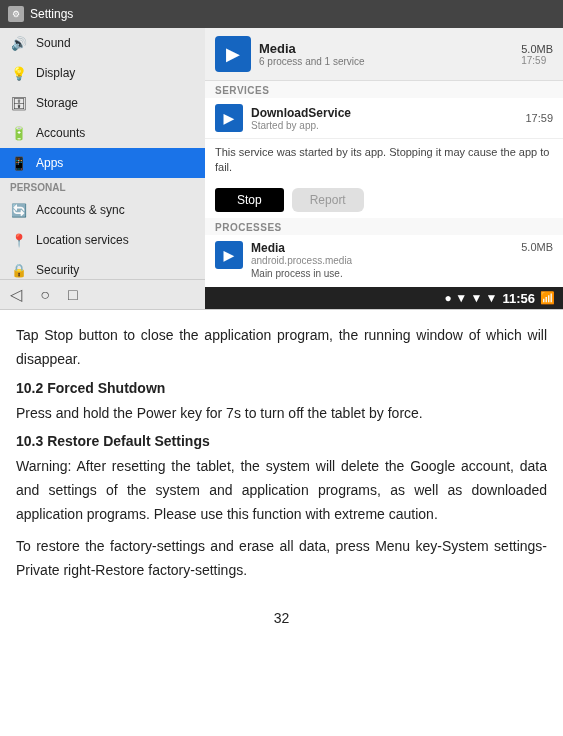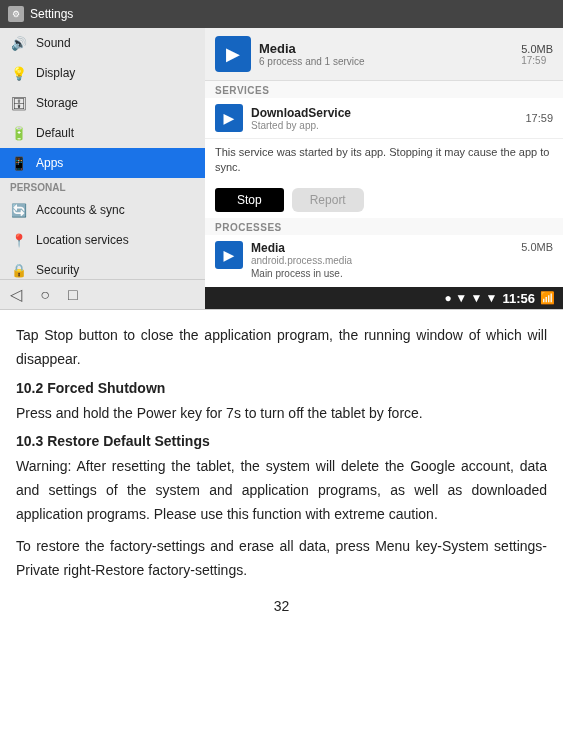--- a/index.html
+++ b/index.html
@@ -293,21 +293,21 @@
       font-size: 14px;
       font-weight: bold;
       color: #222;
       margin-bottom: 6px;
       margin-top: 4px;
     }
     .page-number {
       text-align: center;
       font-size: 14px;
       color: #222;
-      margin-top: 16px;
+      margin-top: 28px;
       padding-bottom: 10px;
     }
   </style>
 </head>
 <body>
 
 <div class="screenshot">
 
   <div class="title-bar">
     <span class="title-bar-icon">⚙</span>
@@ -325,21 +325,21 @@
       <div class="sidebar-item">
         <span class="sidebar-item-icon">💡</span>
         <span class="sidebar-item-label">Display</span>
       </div>
       <div class="sidebar-item">
         <span class="sidebar-item-icon">🗄</span>
         <span class="sidebar-item-label">Storage</span>
       </div>
       <div class="sidebar-item">
         <span class="sidebar-item-icon">🔋</span>
-        <span class="sidebar-item-label">Default</span>
+        <span class="sidebar-item-label">Accounts</span>
       </div>
       <div class="sidebar-item active">
         <span class="sidebar-item-icon">📱</span>
         <span class="sidebar-item-label">Apps</span>
       </div>
 
       <div class="sidebar-section-label">PERSONAL</div>
       <div class="sidebar-item">
         <span class="sidebar-item-icon">🔄</span>
         <span class="sidebar-item-label">Accounts &amp; sync</span>
@@ -377,21 +377,21 @@
 
       <div class="service-row">
         <div class="service-icon">▶</div>
         <div class="service-info">
           <div class="service-name">DownloadService</div>
           <div class="service-sub">Started by app.</div>
         </div>
         <div class="service-time">17:59</div>
       </div>
 
-      <div class="desc-text">This service was started by its app. Stopping it may cause the app to sync.</div>
+      <div class="desc-text">This service was started by its app. Stopping it may cause the app to fail.</div>
 
       <div class="buttons-row">
         <button class="btn-stop">Stop</button>
         <button class="btn-report">Report</button>
       </div>
 
       <div class="section-label">PROCESSES</div>
 
       <div class="process-row">
         <div class="process-icon">▶</div>

